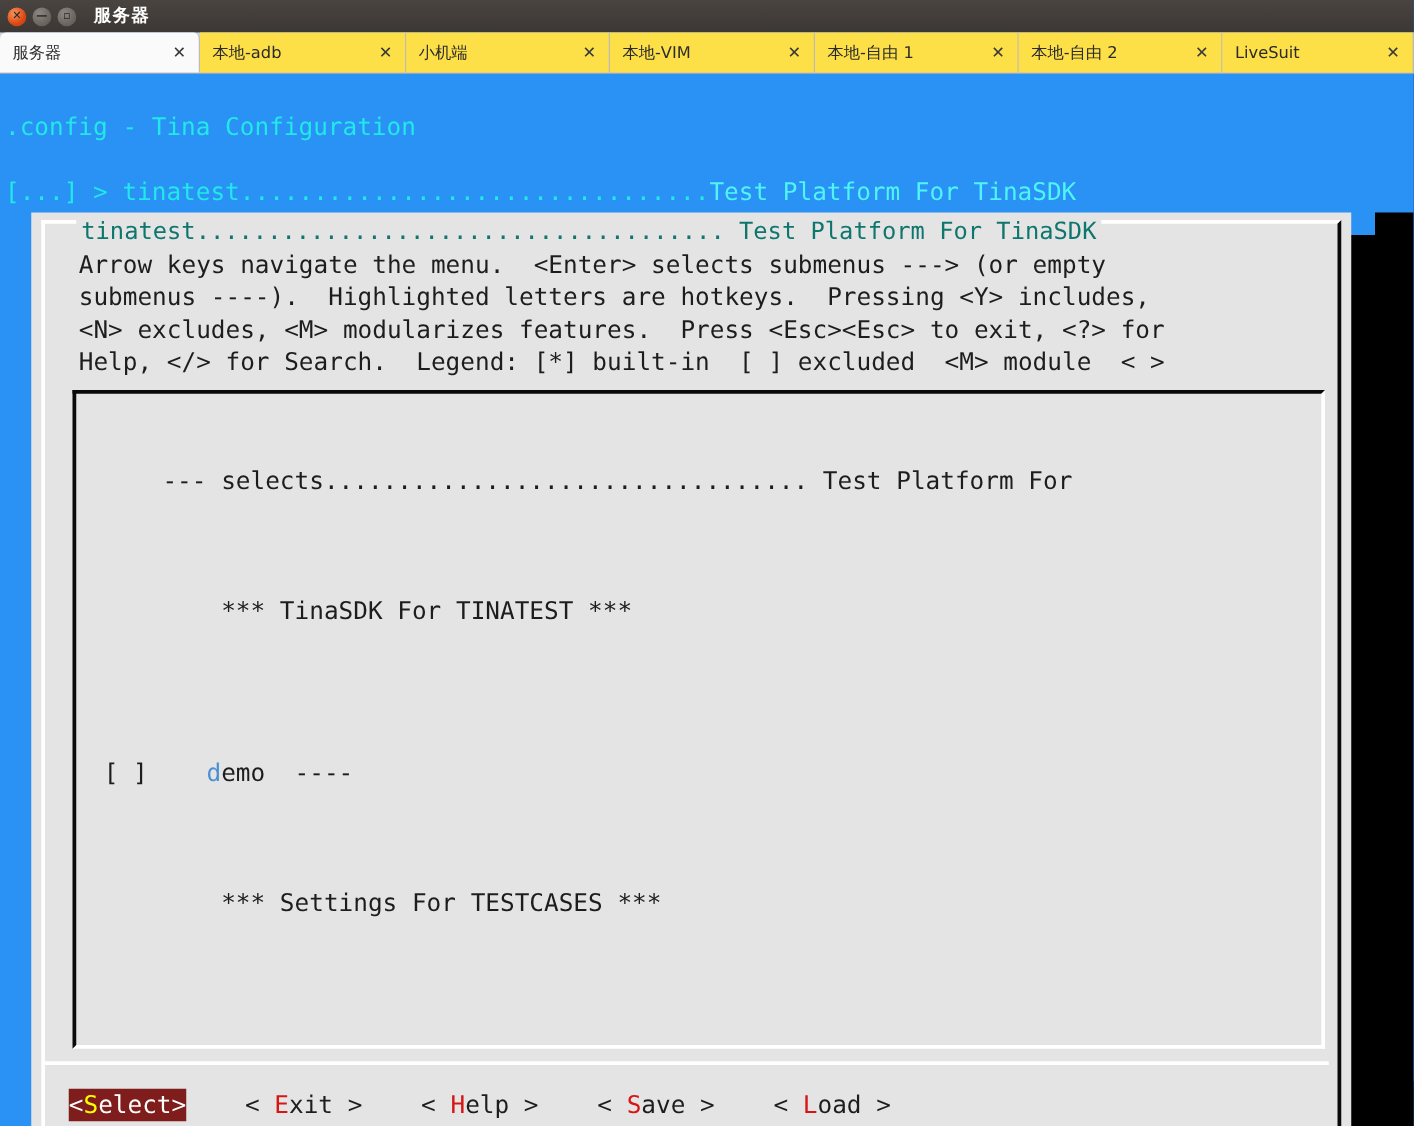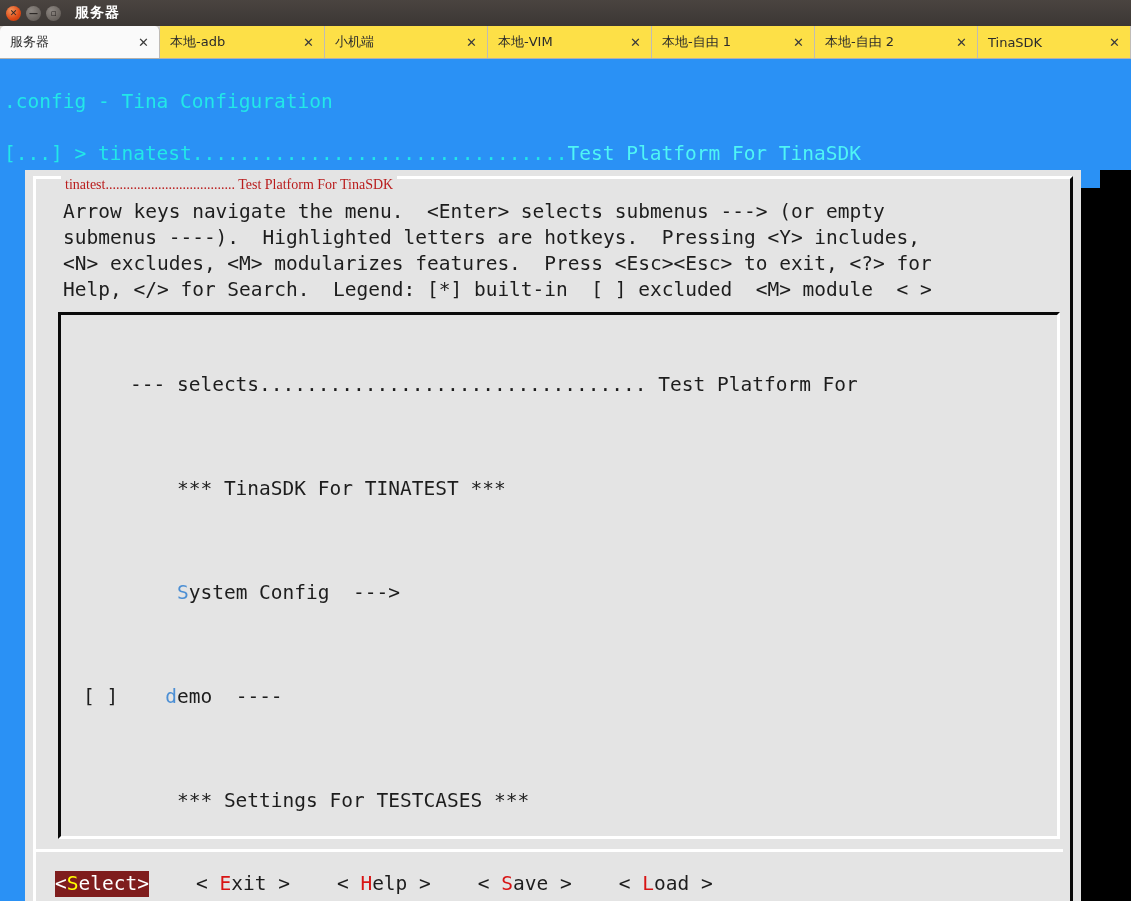--- a/index.html
+++ b/index.html
@@ -170,28 +170,27 @@
     border: 3px solid #0a0a0a;
     border-top-color: #ffffff;
     border-left-color: #ffffff;
     box-sizing: border-box;
     pointer-events: none;
   }
   #dialog-title {
     position: absolute;
     left: 36px;
     top: 2px;
-    color: #b91c1c;
+    color: #0f766e;
     background: #e4e4e4;
     padding: 0 4px;
-    font-size: 14px;
+    font-size: 19px;
     line-height: 26px;
     white-space: pre;
     z-index: 3;
-    font-family: Liberation Serif, serif;
   }
   #dialog-help {
     position: absolute;
     left: 38px;
     top: 29px;
     color: #1d1d1d;
     font-size: 19.5px;
     line-height: 26px;
     white-space: pre;
     z-index: 2;
@@ -308,21 +307,21 @@
     </div>
     <div class="tab" style="width:163px">
       <span class="tab-label">本地-自由 1</span>
       <span class="tab-close">✕</span>
     </div>
     <div class="tab" style="width:163px">
       <span class="tab-label">本地-自由 2</span>
       <span class="tab-close">✕</span>
     </div>
     <div class="tab" style="width:153px">
-      <span class="tab-label">TinaSDK</span>
+      <span class="tab-label">LiveSuit</span>
       <span class="tab-close">✕</span>
     </div>
   </div>
 
   <div id="terminal">
 
     <div id="term-header">
 <span>.config - Tina Configuration</span>
 <br><span>[...] &gt; tinatest</span><span>................................</span><span class="hl-title">Test Platform For TinaSDK</span>
     </div>
@@ -358,21 +357,20 @@
         <text x="128" y="74" font-family="DejaVu Sans, sans-serif" font-size="16" font-weight="bold" fill="#d9ded4">www.100ask.net</text>
       </svg>
 
       
       <div id="menu-box">
         <div id="menu-list">
           <div class="menu-row"><span></span><span>    --- </span><span class="hotkey"></span><span>selects................................. Test Platform For</span></div>
 
           <div class="menu-row"><span></span><span>        </span><span class="hotkey"></span><span>*** TinaSDK For TINATEST ***</span></div>
 
-          <div class="menu-row"><span></span><span>        </span><span class="hotkey">S</span><span>ystem Config  ---&gt;</span></div>
 
           <div class="menu-row"><span>[ ]</span><span>    </span><span class="hotkey">d</span><span>emo  ----</span></div>
 
           <div class="menu-row"><span></span><span>        </span><span class="hotkey"></span><span>*** Settings For TESTCASES ***</span></div>
 
           
 
           
 
           

